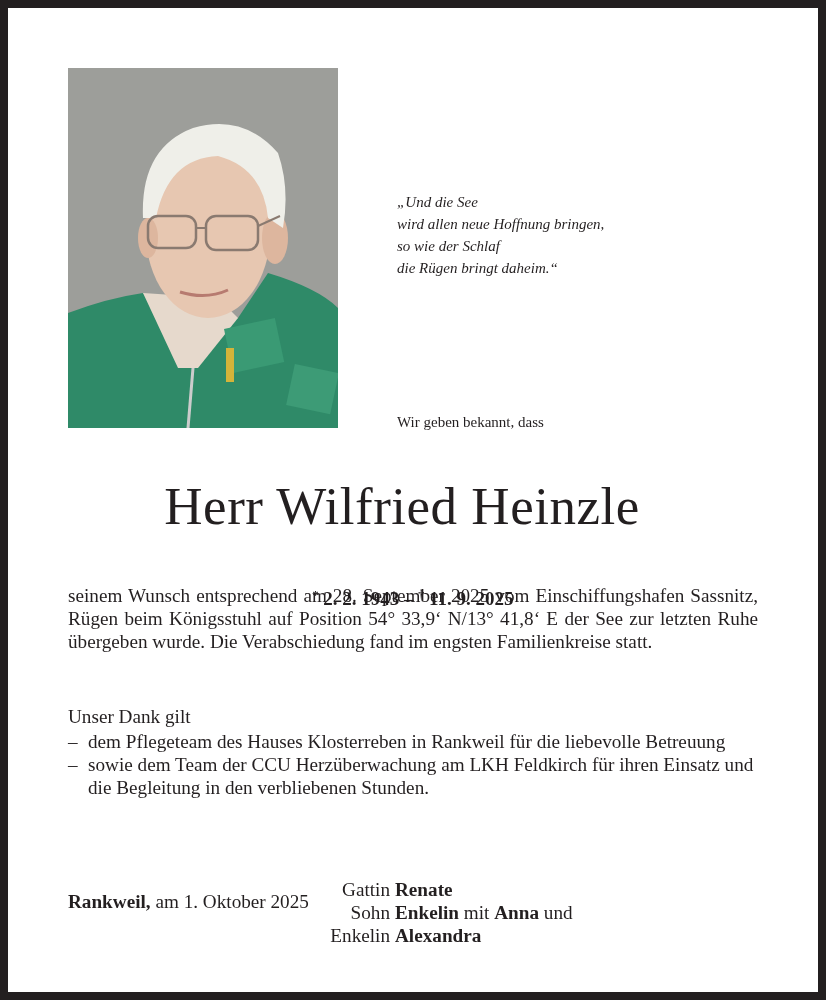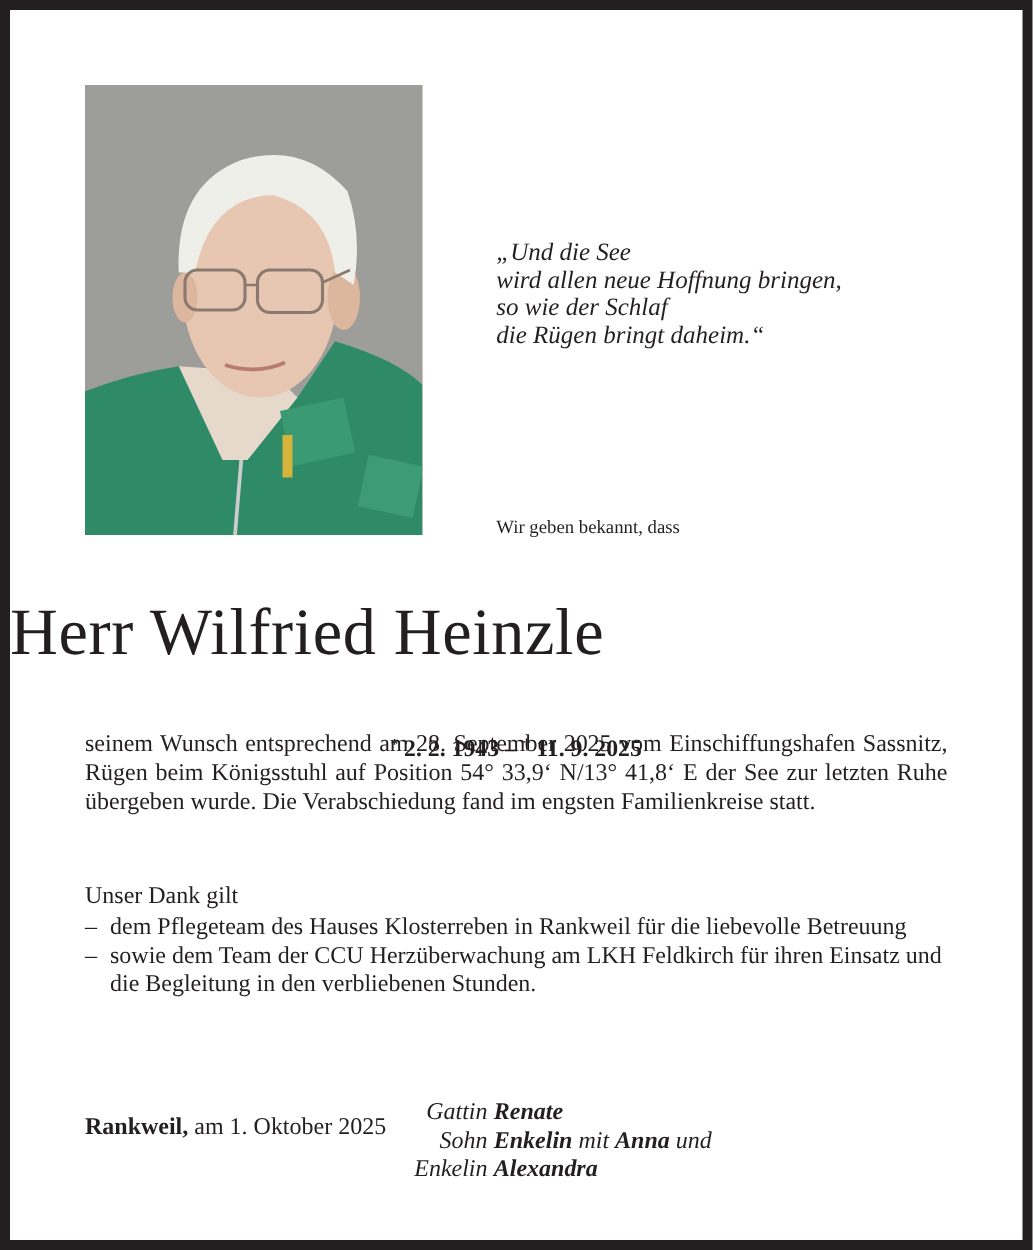--- a/index.html
+++ b/index.html
@@ -1,33 +1,33 @@
 <!DOCTYPE html>
 <html><head>
 <meta charset="utf-8">
 <style>
   html, body { margin: 0; padding: 0; }
   body { width: 826px; height: 1000px; background: #231f20; position: relative; overflow: hidden; }
   .page { position: absolute; left: 8px; top: 8px; width: 810px; height: 984px; background: #ffffff; color: #231f20; font-family: "DejaVu Serif", "Liberation Serif", serif; }
   .photo { position: absolute; left: 60px; top: 60px; width: 270px; height: 360px; background: #9e9f9b; overflow: hidden; }
   .photo svg { display: block; }
-  .quote { position: absolute; left: 389px; top: 183px; font-family: "Liberation Serif", serif; font-style: italic; font-size: 20px; line-height: 22px; white-space: pre; }
+  .quote { position: absolute; left: 389px; top: 183px; font-family: "Liberation Serif", serif; font-style: italic; font-size: 15px; line-height: 22px; white-space: pre; }
   .intro { position: absolute; left: 389px; top: 402px; font-family: "Liberation Serif", serif; font-size: 15px; line-height: 24px; }
-  .name { position: absolute; left: 0; width: 788px; top: 466px; font-family: "Liberation Serif", serif; font-size: 53px; line-height: 64px; letter-spacing: 0.5px; }
+  .name { position: absolute; left: 0; width: 788px; top: 466px; text-align: center; font-family: "Liberation Serif", serif; font-size: 53px; line-height: 64px; letter-spacing: 0.5px; }
   .dates { position: absolute; left: 0; width: 810px; top: 534px; text-align: center; font-family: "Liberation Serif", serif; font-weight: bold; font-size: 19px; line-height: 24px; margin-top: 41px; }
   .dates sup { font-size: 12px; vertical-align: 6px; }
   .body-text { position: absolute; left: 60px; width: 690px; top: 576px; font-family: "Liberation Serif", serif; font-size: 19.2px; line-height: 23px; text-align: justify; }
   .thanks { position: absolute; left: 60px; width: 690px; top: 697px; font-family: "Liberation Serif", serif; font-size: 19.2px; line-height: 23px; }
   .thanks ul { list-style: none; margin: 0; padding: 0; }
   .thanks li { position: relative; padding-left: 20px; }
   .thanks li .dash { position: absolute; left: 0; top: 0; }
   .place { position: absolute; left: 60px; top: 834px; font-family: "Liberation Serif", serif; font-size: 19.2px; line-height: 24px; margin-top: 48px; }
   .place b { font-weight: bold; }
   .family { position: absolute; left: 290px; top: 870px; font-family: "Liberation Serif", serif; font-size: 19.2px; line-height: 23px; }
-  .family-row { display: flex; font-style: italic; }
+  .family-row { display: flex; }
   .family-role { width: 92px; text-align: right; padding-right: 5px; }
   .family b { font-weight: bold; }
 </style>
 </head>
 <body>
 
 <div class="page">
 
   <div class="photo">
     <svg width="270" height="360" viewBox="0 0 270 360">

